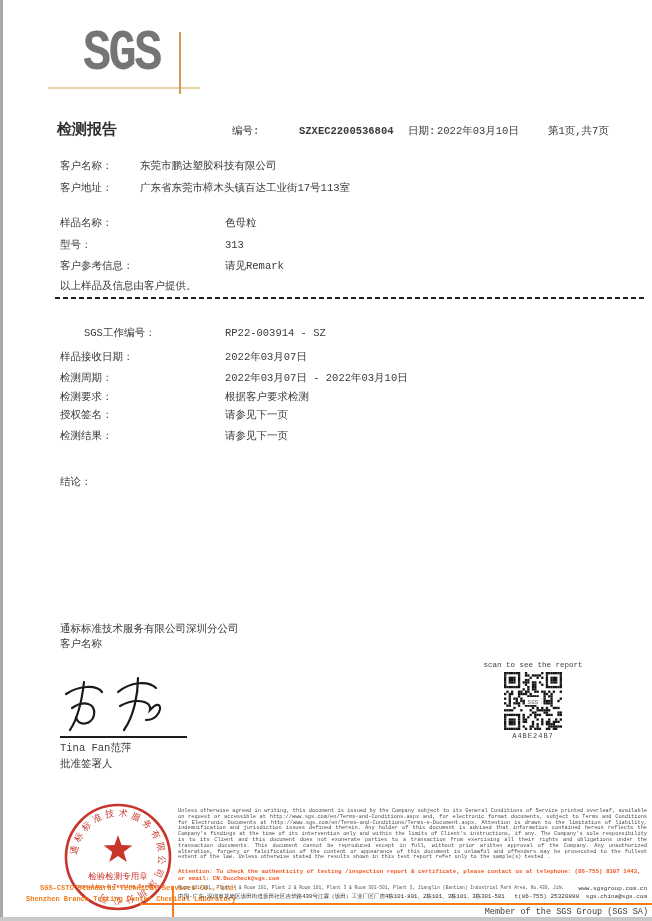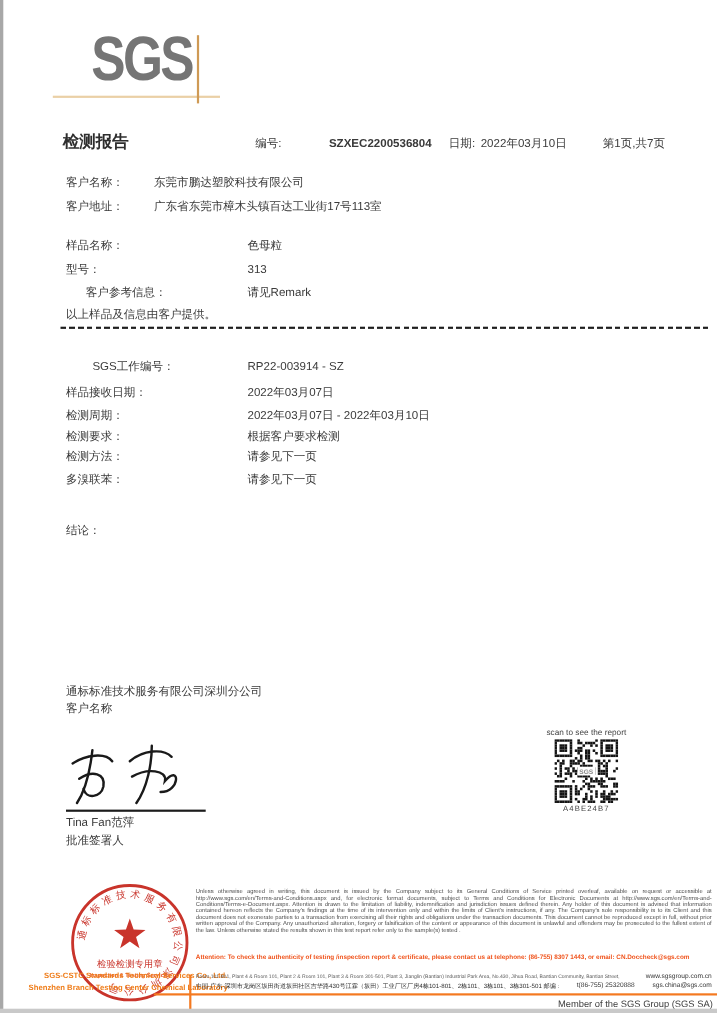--- a/index.html
+++ b/index.html
@@ -1,17 +1,17 @@
 <!DOCTYPE html>
 <html><head>
 <meta charset="utf-8">
 <style>
   html,body{margin:0;padding:0;background:#ffffff;}
   .page{position:relative;width:652px;height:921px;background:#fff;overflow:hidden;
-        font-family:Liberation Sans, sans-serif;color:#3a3a3a;}
+        font-family:Liberation Mono, monospace;color:#3a3a3a;}
   .t{position:absolute;white-space:pre;}
   .fs10{font-size:10.5px;line-height:14px;}
   .wrap{white-space:normal;}
   .edge-left{position:absolute;left:0;top:0;width:3px;height:921px;background:#a8a8a8;}
   .edge-bottom{position:absolute;left:0;top:917px;width:652px;height:4px;background:#c9c9c9;}
   .logo-text{position:absolute;left:83px;top:24px;font-size:57px;font-weight:bold;color:#757575;
              letter-spacing:-3px;transform:scaleX(0.82);transform-origin:left top;line-height:60px;}
   .tan-h{position:absolute;left:48px;top:87px;width:152px;height:2px;background:#ead0a6;}
   .tan-v{position:absolute;left:179px;top:32px;width:2px;height:62px;background:#cf9a55;}
   .title{font-size:15px;font-weight:bold;color:#2e2e2e;}
@@ -53,37 +53,37 @@
 
   <div class="t fs10" style="left:60px;top:159px;">客户名称：</div>
   <div class="t fs10" style="left:140px;top:159px;">东莞市鹏达塑胶科技有限公司</div>
   <div class="t fs10" style="left:60px;top:181px;">客户地址：</div>
   <div class="t fs10" style="left:140px;top:181px;">广东省东莞市樟木头镇百达工业街17号113室</div>
 
   <div class="t fs10" style="left:60px;top:216px;">样品名称：</div>
   <div class="t fs10" style="left:225px;top:216px;">色母粒</div>
   <div class="t fs10" style="left:60px;top:238px;">型号：</div>
   <div class="t fs10" style="left:225px;top:238px;">313</div>
-  <div class="t fs10" style="left:78px;top:259px;">客户参考信息：</div>
+  <div class="t fs10" style="left:60px;top:259px;">客户参考信息：</div>
   <div class="t fs10" style="left:225px;top:259px;">请见Remark</div>
   <div class="t fs10" style="left:60px;top:279px;">以上样品及信息由客户提供。</div>
 
   <div class="dashed"></div>
 
   <div class="t fs10" style="left:60px;top:326px;margin-left:24px;">SGS工作编号：</div>
   <div class="t fs10" style="left:225px;top:326px;">RP22-003914 - SZ</div>
   <div class="t fs10" style="left:60px;top:350px;">样品接收日期：</div>
   <div class="t fs10" style="left:225px;top:350px;text-align:right;">2022年03月07日</div>
   <div class="t fs10" style="left:60px;top:371px;">检测周期：</div>
   <div class="t fs10" style="left:225px;top:371px;">2022年03月07日 - 2022年03月10日</div>
   <div class="t fs10" style="left:60px;top:390px;">检测要求：</div>
   <div class="t fs10" style="left:225px;top:390px;">根据客户要求检测</div>
-  <div class="t fs10" style="left:60px;top:408px;">检测方法：</div>
+  <div class="t fs10" style="left:60px;top:408px;">授权签名：</div>
   <div class="t fs10" style="left:225px;top:408px;">请参见下一页</div>
-  <div class="t fs10" style="left:60px;top:429px;">多溴联苯：</div>
+  <div class="t fs10" style="left:60px;top:429px;">检测结果：</div>
   <div class="t fs10" style="left:225px;top:429px;">请参见下一页</div>
 
   <div class="t fs10" style="left:60px;top:448px;margin-top:27px;">结论：</div>
 
   <div class="t fs10" style="left:60px;top:622px;">通标标准技术服务有限公司深圳分公司</div>
   <div class="t fs10" style="left:60px;top:637px;">客户名称</div>
 
   <svg style="position:absolute;left:56px;top:672px;" width="140" height="64" viewBox="0 0 140 64">
     <g fill="none" stroke="#1a1a1a" stroke-width="2.2" stroke-linecap="round">
       <path d="M10 22 C 22 14, 40 12, 46 20"></path>

